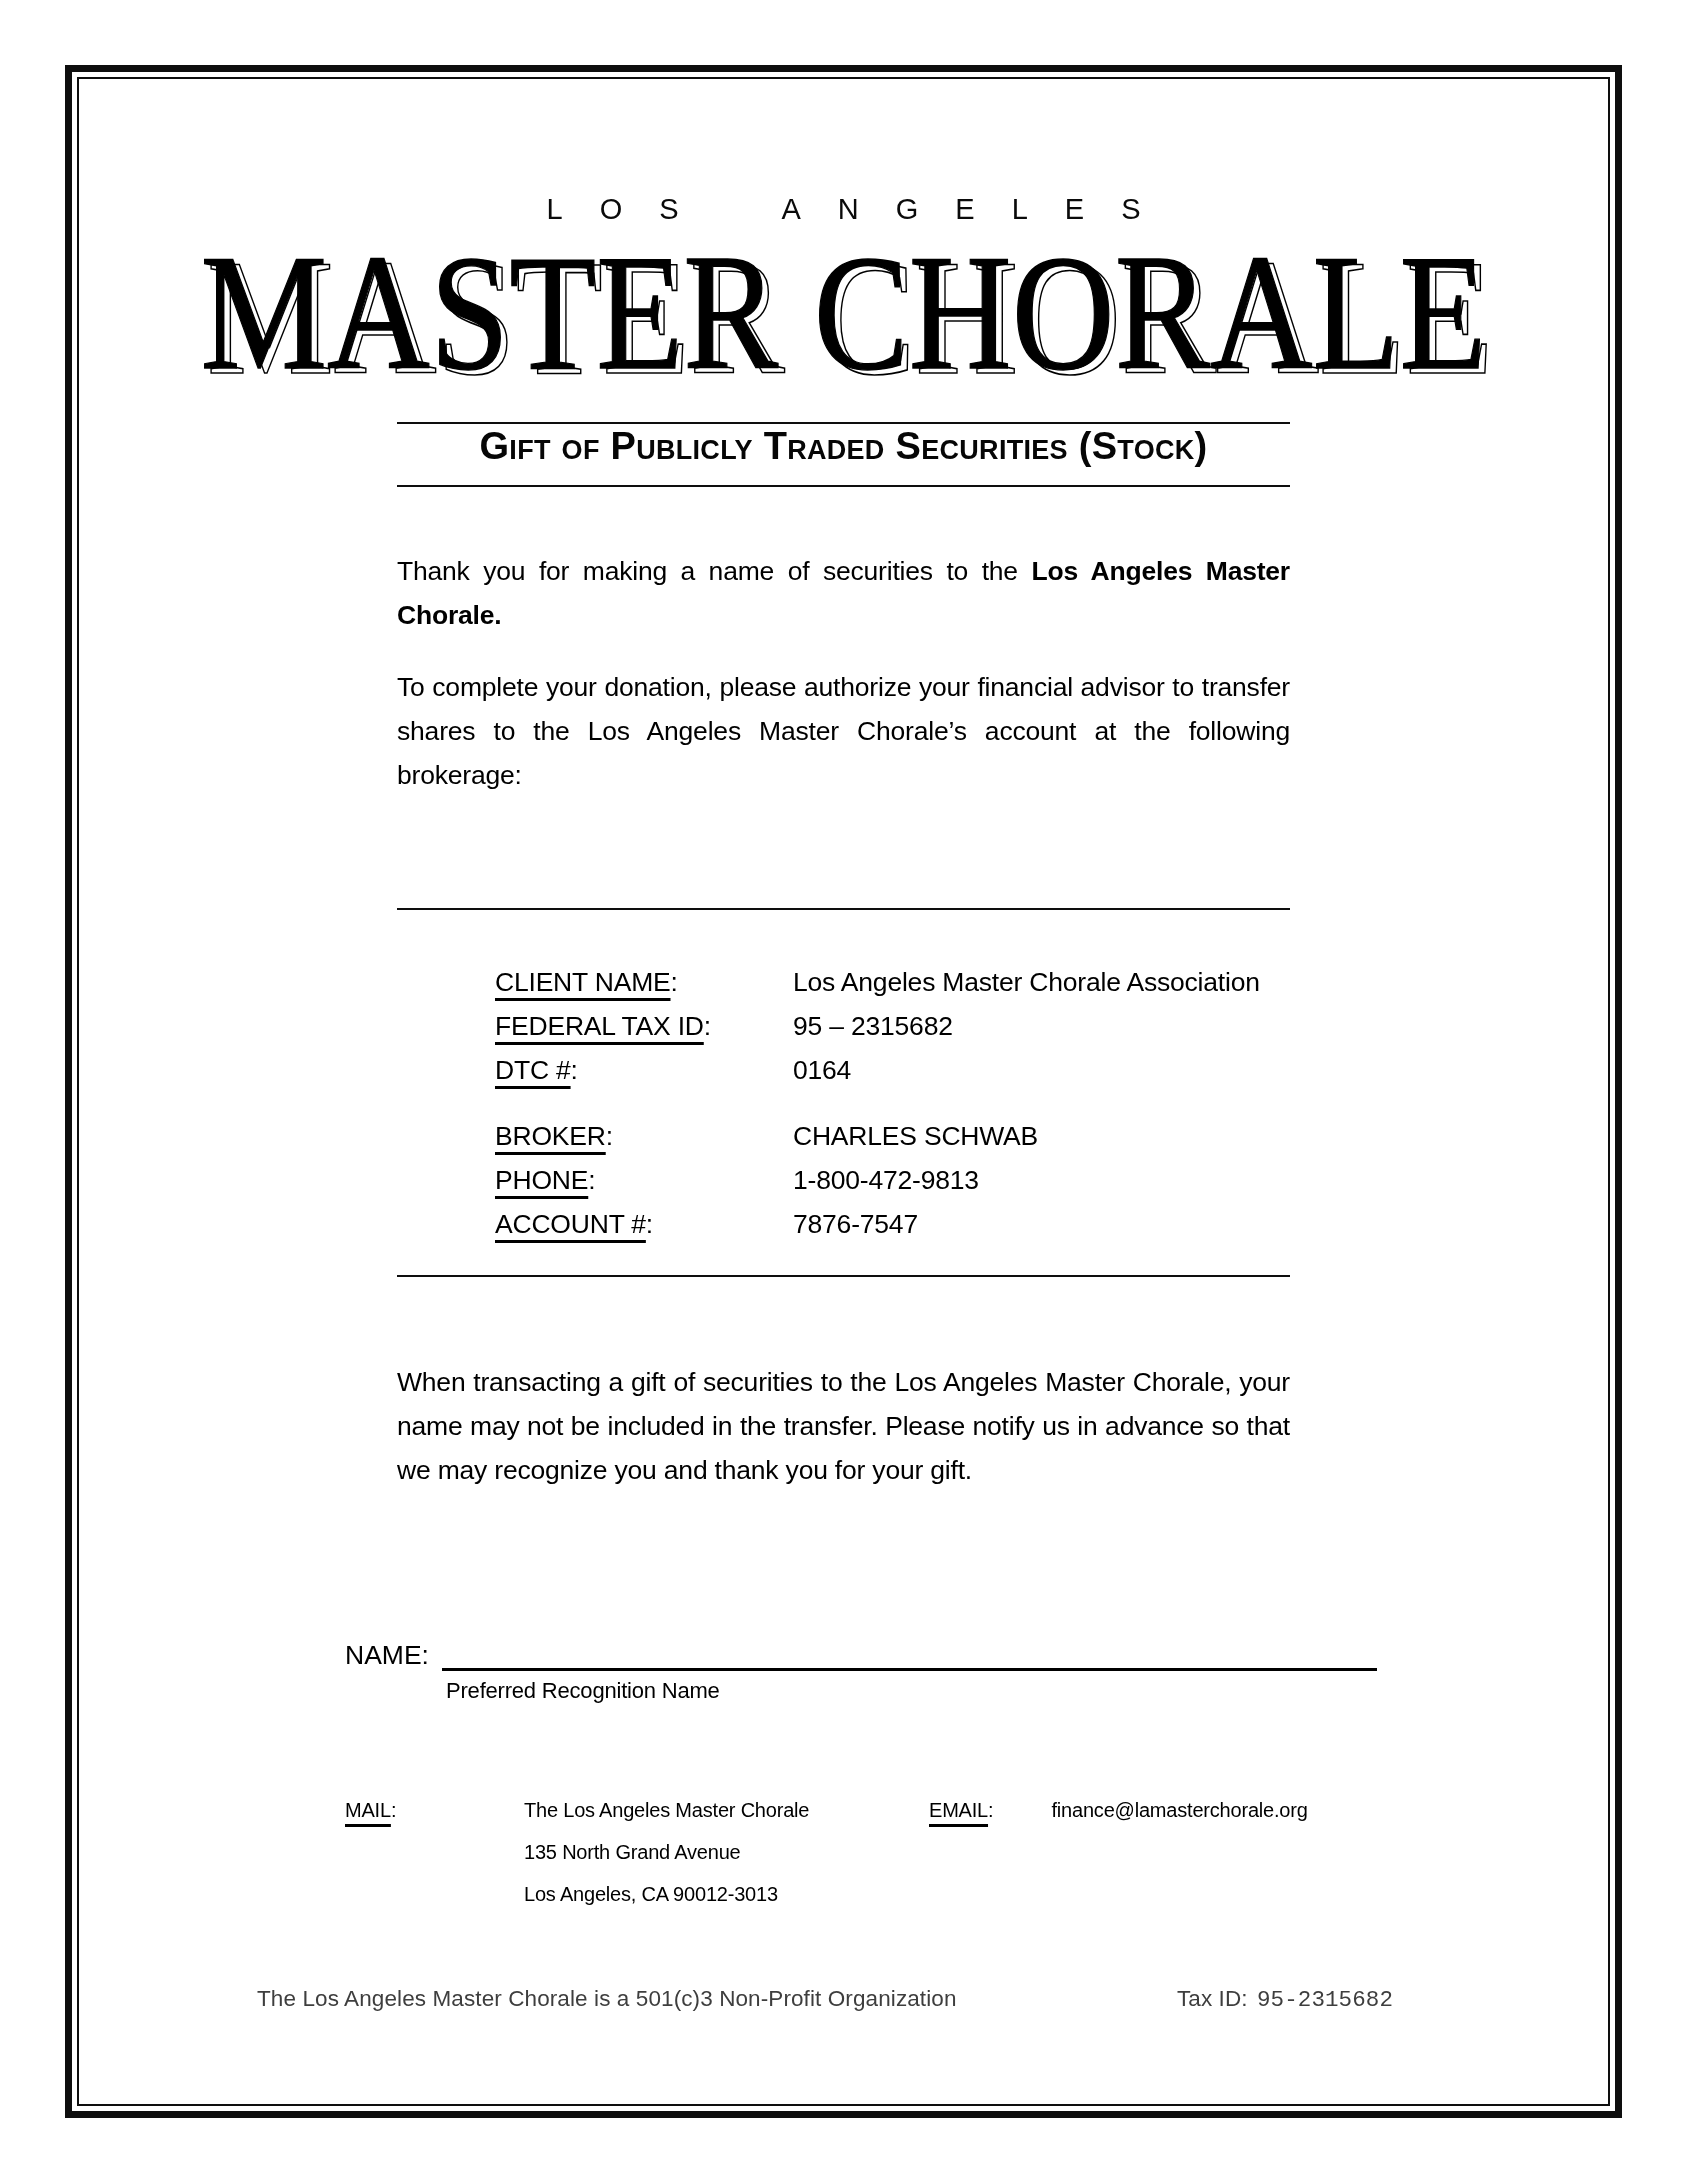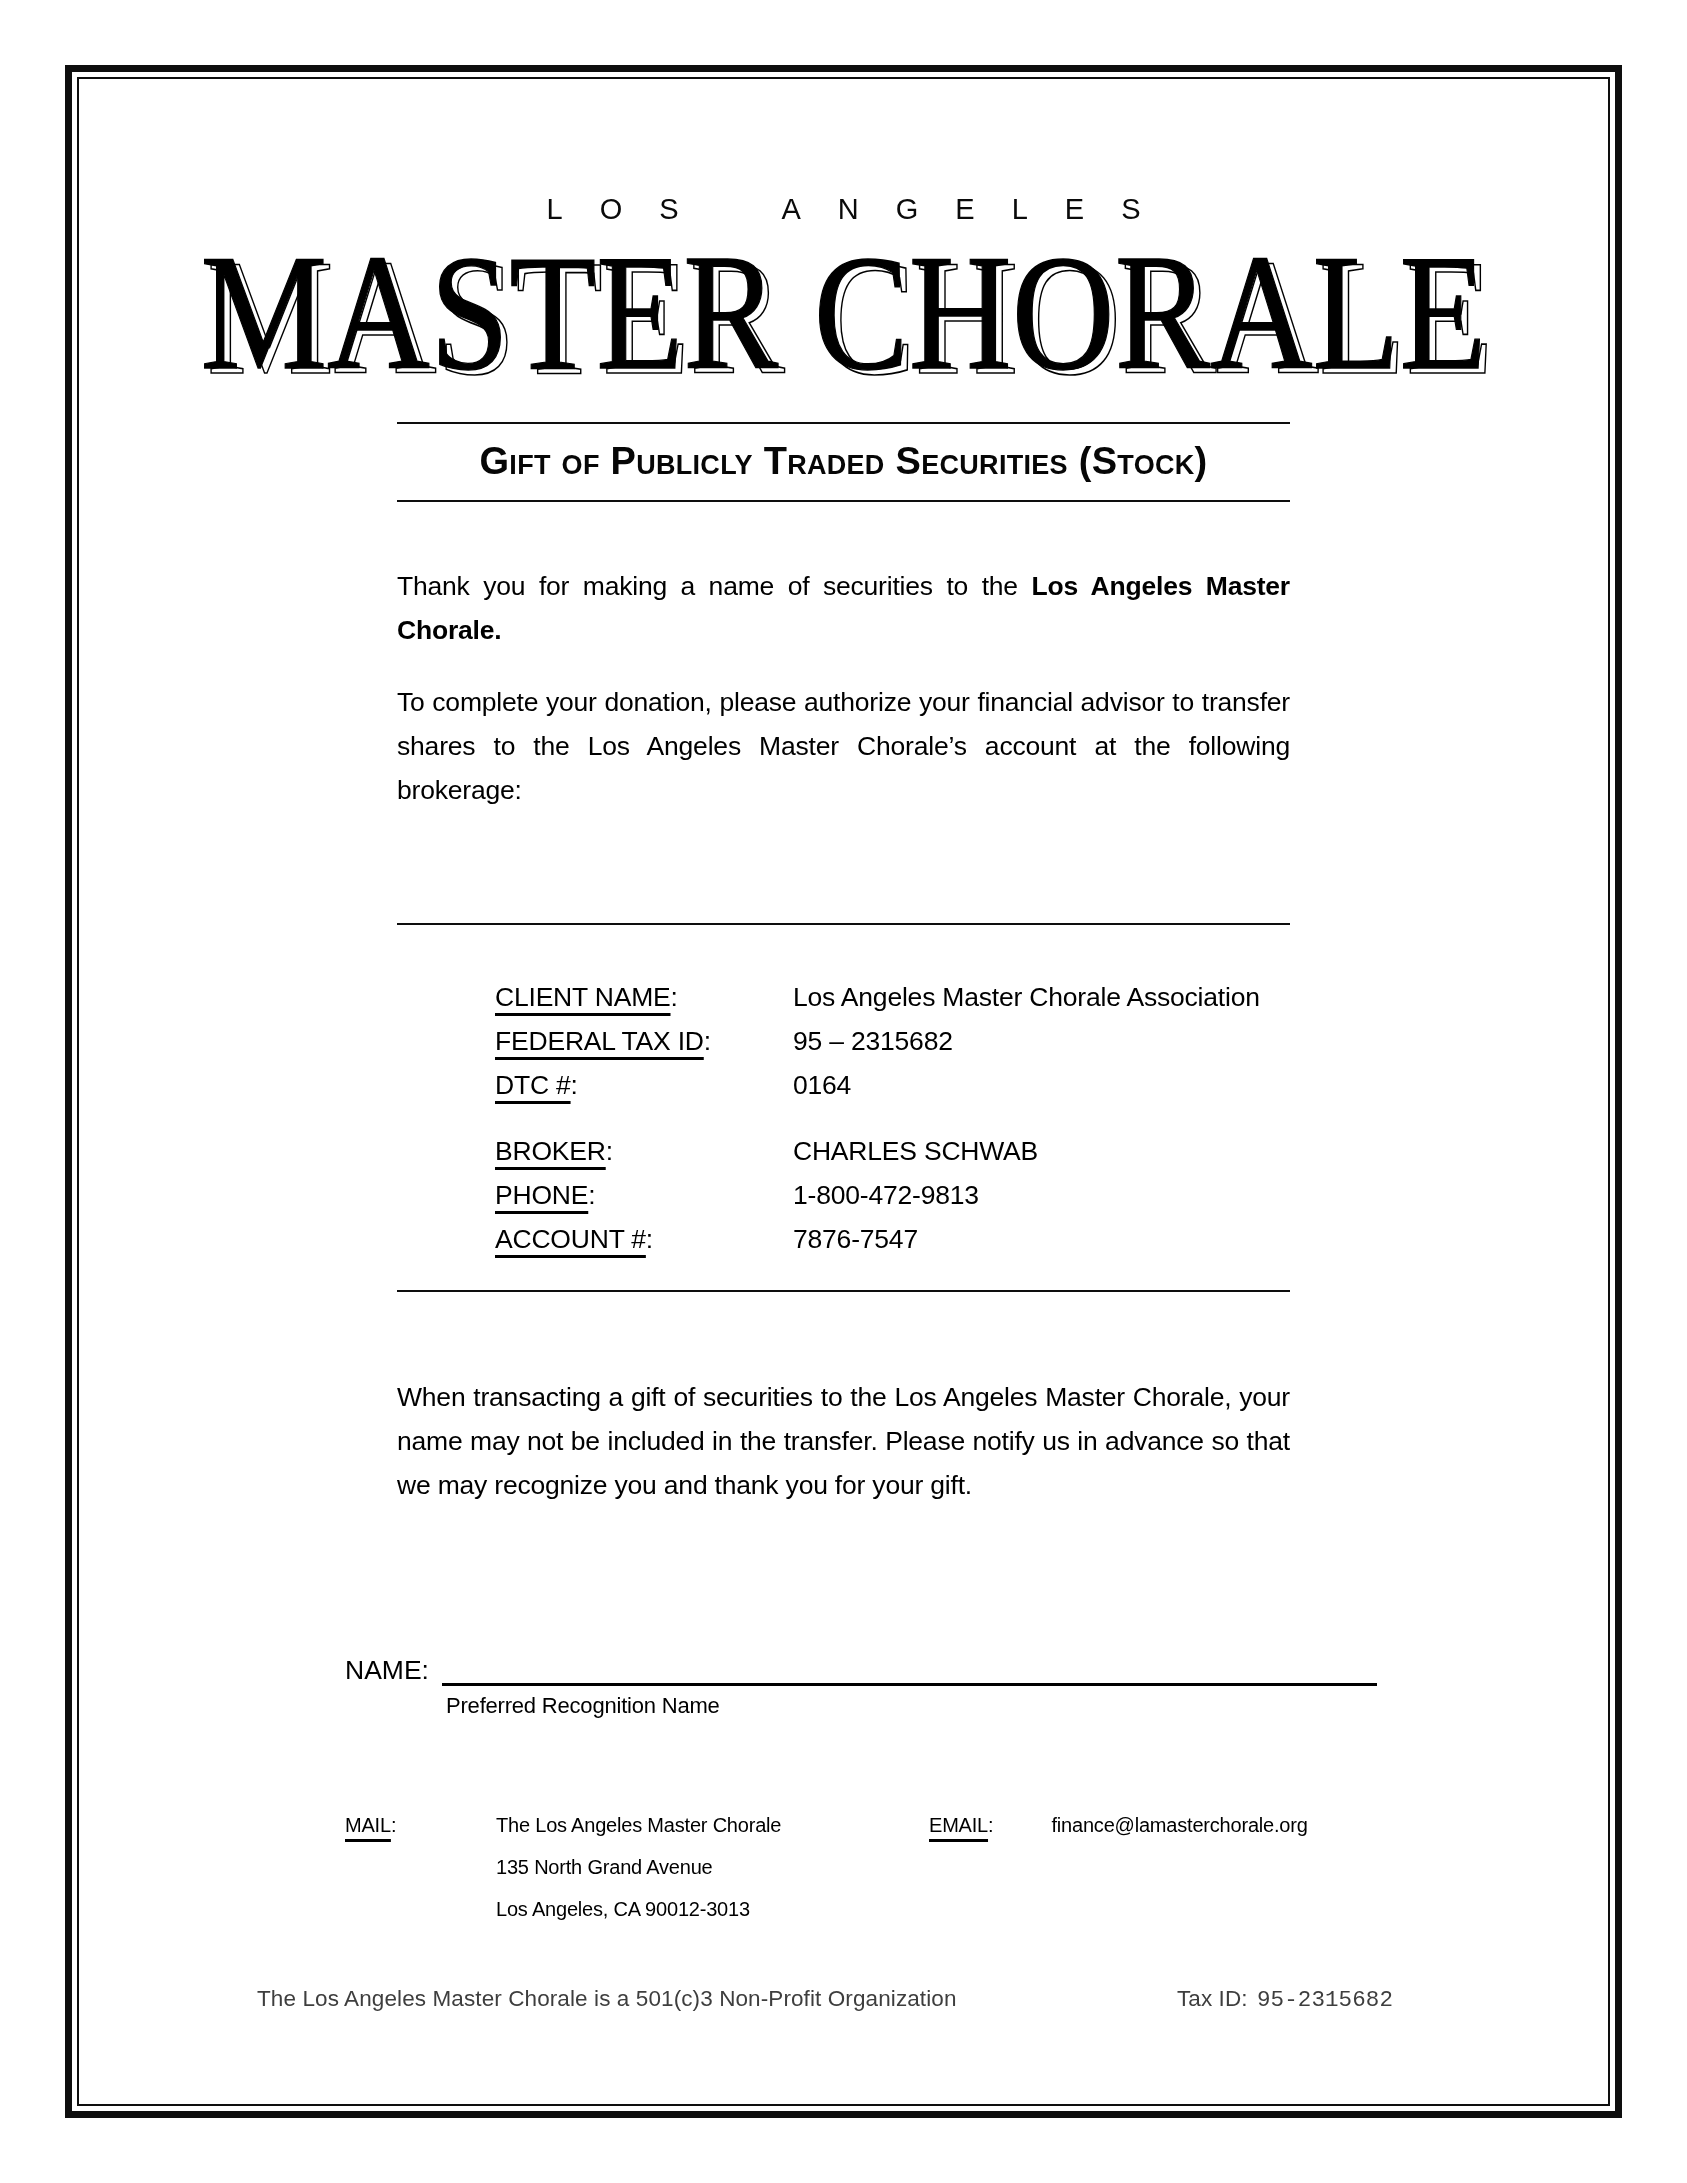--- a/index.html
+++ b/index.html
@@ -48,21 +48,21 @@
     text-align: center;
   }
   .brand-main-wrap svg {
     display: inline-block;
   }
   .title-block {
     width: 893px;
     margin: 30px auto 0 auto;
     border-top: 2px solid #0e0e0e;
     border-bottom: 2px solid #0e0e0e;
-    padding: 16px 0 17px 0;
+    padding: 1px 0 17px 0;
     text-align: center;
   }
   .title-block .title {
     font-size: 38px;
     font-weight: 600;
     font-variant-caps: small-caps;
     letter-spacing: 0.3px;
     color: #060606;
   }
   .intro {
@@ -133,21 +133,21 @@
     display: flex;
     margin: 85px 0 0 345px;
     font-size: 20px;
     line-height: 42px;
     letter-spacing: -0.2px;
   }
   .mail-label-cell  { width: 151px; flex: 0 0 151px; }
   .mail-value-cell  { width: 433px; flex: 0 0 433px; }
   .email-label-cell { width: 106px; flex: 0 0 106px; }
   .email-value-cell { padding-left: 16.5px; }
-  .addr-line { display: block; }
+  .addr-line { display: block; margin-left: 28px; }
   .footer {
     position: absolute;
     top: 1986px;
     left: 257px;
     right: 294px;
     display: flex;
     justify-content: space-between;
     font-size: 22.5px;
     color: #3e3e3e;
     letter-spacing: 0.1px;

